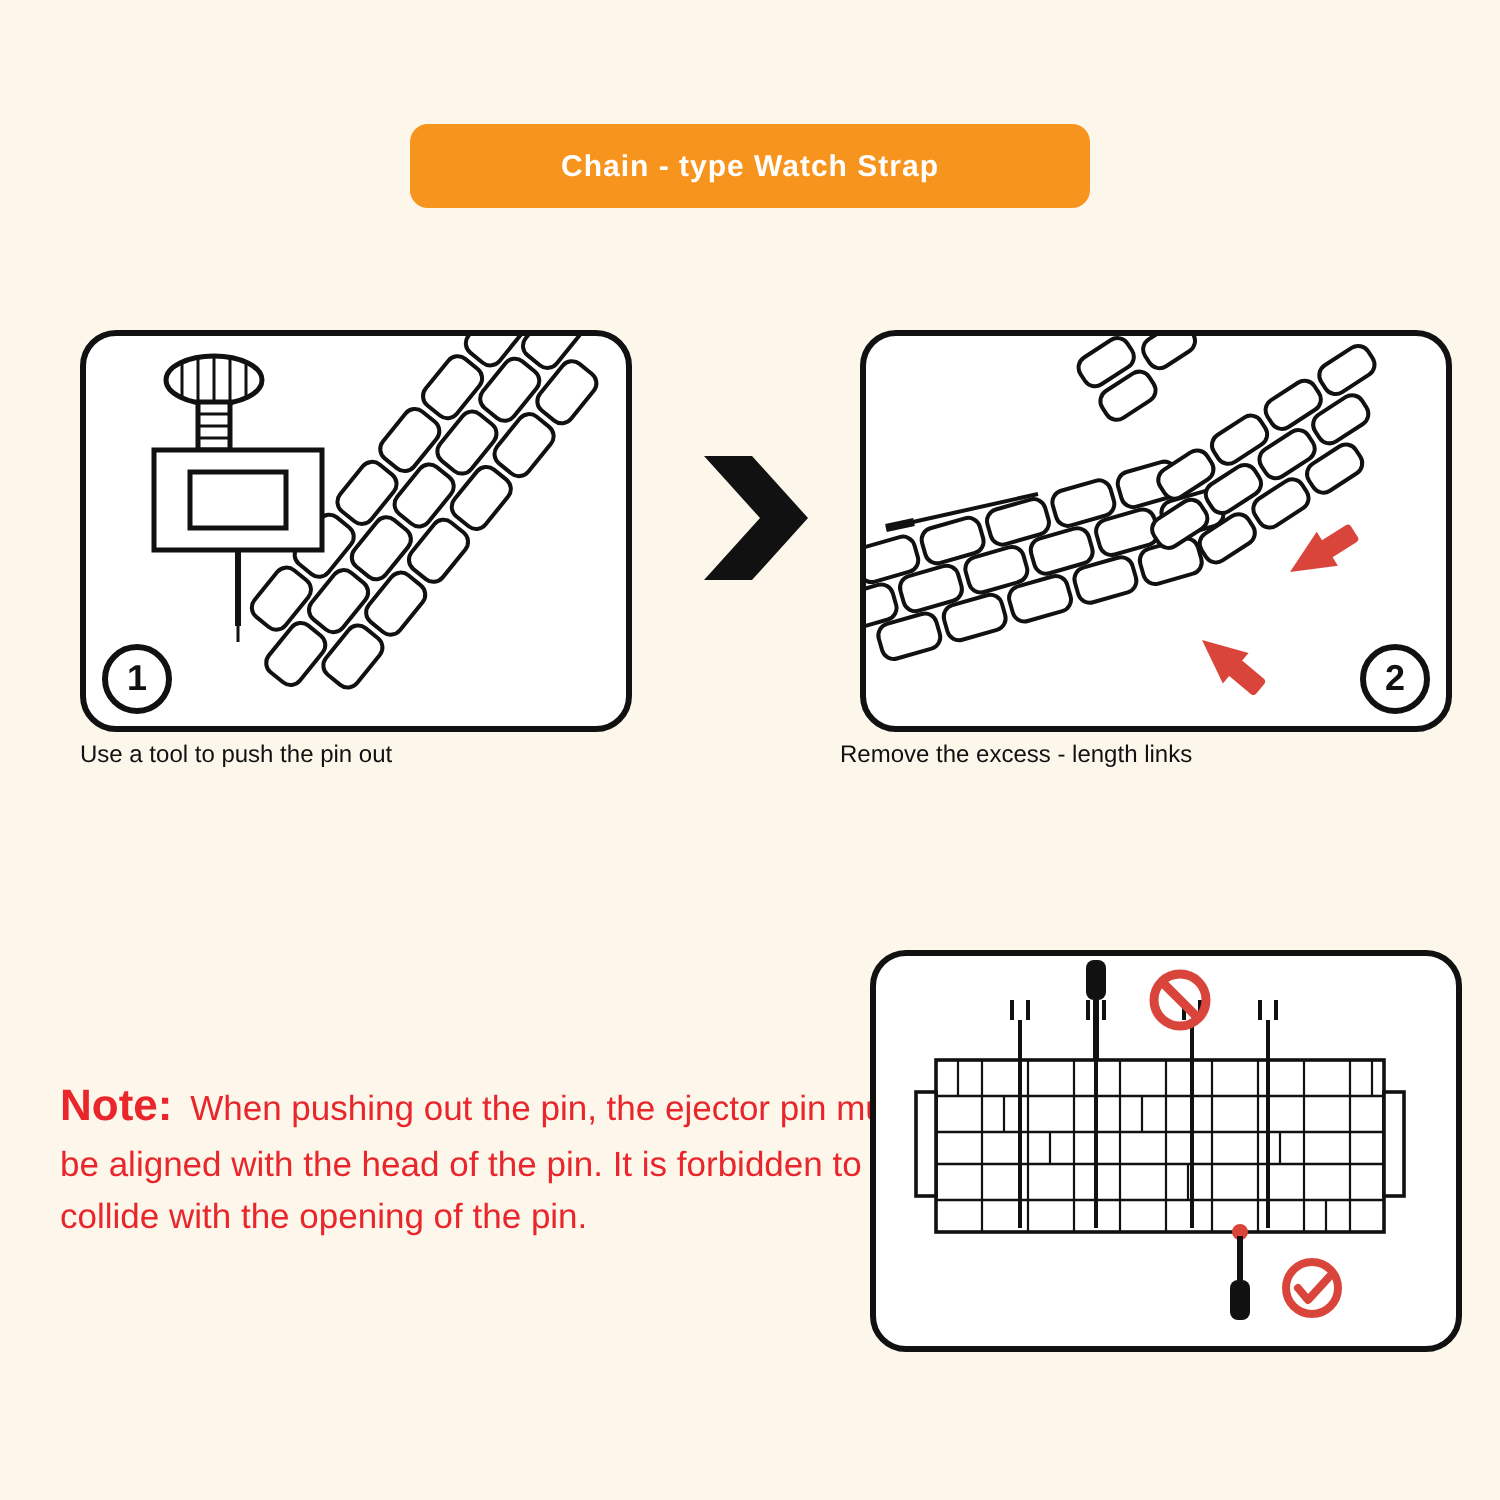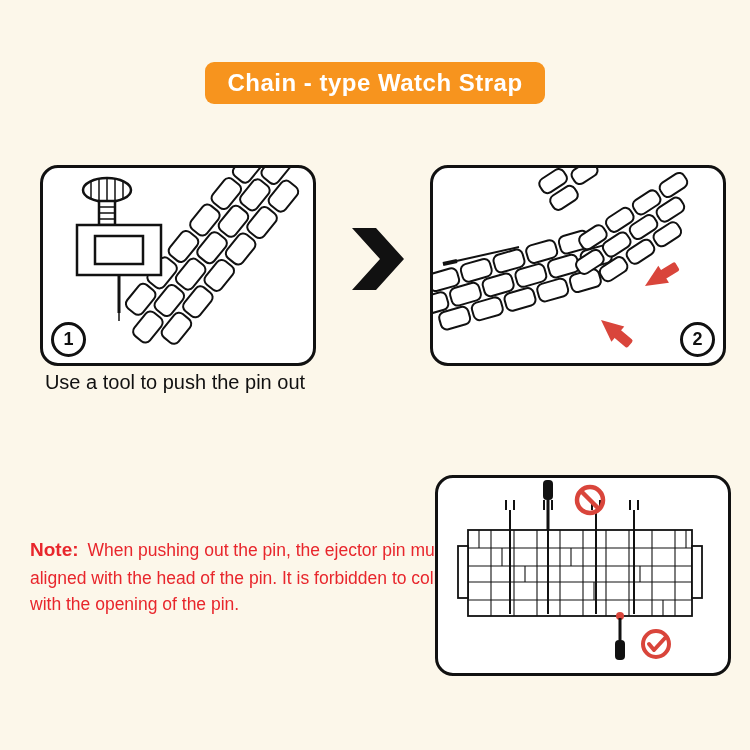--- a/index.html
+++ b/index.html
@@ -5,49 +5,49 @@
   html,body{margin:0;padding:0;}
   body{font-family:"Liberation Sans", sans-serif;}
   .canvas{
     position:relative;width:750px;height:750px;
     background:#FCF7EA;overflow:hidden;
   }
   .banner{
     position:absolute;left:205px;top:62px;width:340px;height:42px;
     background:#F7941E;border-radius:9px;
     display:flex;align-items:center;justify-content:center;
-    color:#fff;font-weight:bold;font-size:24px;letter-spacing:0.5px;
+    color:#fff;font-weight:bold;font-size:15px;letter-spacing:0.5px;
   }
   .panel{
     position:absolute;background:#fff;
     border:3px solid #111;border-radius:18px;
   }
   .panel-step1{left:40px;top:165px;width:270px;height:195px;}
   .panel-step2{left:430px;top:165px;width:290px;height:195px;}
   .panel-note-diagram{left:435px;top:475px;width:290px;height:195px;}
   .panel svg{display:block;border-radius:15px;}
   .badge{
     position:absolute;width:29px;height:29px;background:#fff;
     border:3px solid #111;border-radius:50%;
     display:flex;align-items:center;justify-content:center;
     font-weight:bold;font-size:18px;color:#111;z-index:3;
   }
   .badge-1{left:8px;bottom:6px;}
   .badge-2{right:8px;bottom:6px;}
   .chevron{position:absolute;left:352px;top:228px;}
   .caption{
-    position:absolute;color:#111;font-size:20px;text-align:center;line-height:1.35;
+    position:absolute;color:#111;font-size:12px;text-align:left;line-height:1.35;
   }
   .caption-step1{left:40px;top:369px;width:270px;}
   .caption-step2{left:420px;top:369px;width:310px;}
   .note{
     position:absolute;left:30px;top:536px;width:448px;
     color:#E8262C;font-size:17.5px;line-height:1.5;
   }
-  .note-label{font-weight:bold;font-size:19px;margin-right:4px;}
+  .note-label{font-weight:bold;font-size:22px;margin-right:4px;}
 </style>
 </head>
 <body>
 
 <div class="canvas">
 
   <div class="banner">
     <span>Chain - type Watch Strap</span>
   </div>
 
@@ -156,20 +156,21 @@
     </svg>
     <div class="badge badge-2">
       <span>2</span>
     </div>
   </div>
 
   <div class="caption caption-step1">
     <span>Use a tool to push the pin out</span>
   </div>
   <div class="caption caption-step2">
+    <div>Remove the excess - length links</div>
   </div>
 
   <div class="note">
     <span class="note-label">Note:</span>
     <span>When pushing out the pin, the ejector pin must be aligned with the head of the pin. It is forbidden to collide with the opening of the pin.</span>
   </div>
 
   <div class="panel panel-note-diagram">
     <svg viewBox="0 0 284 189" width="284" height="189">
 

